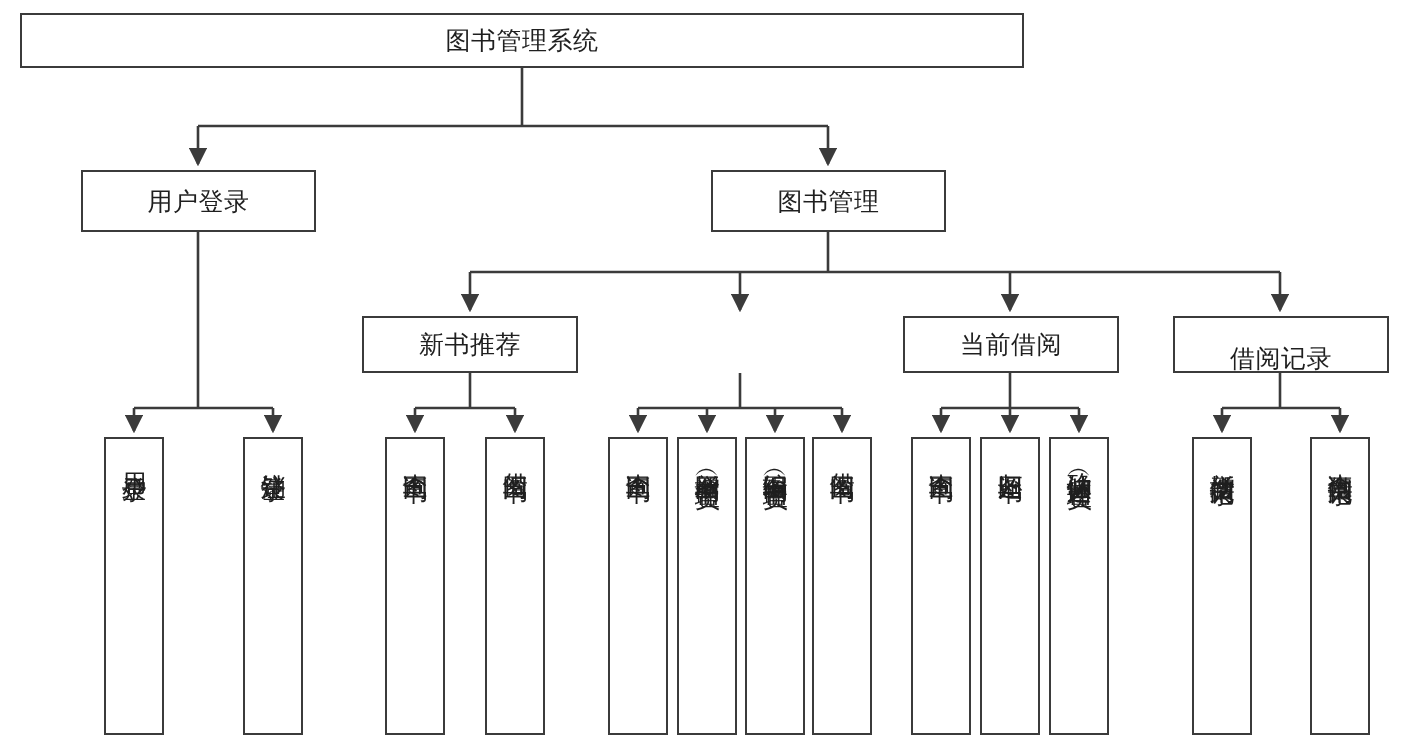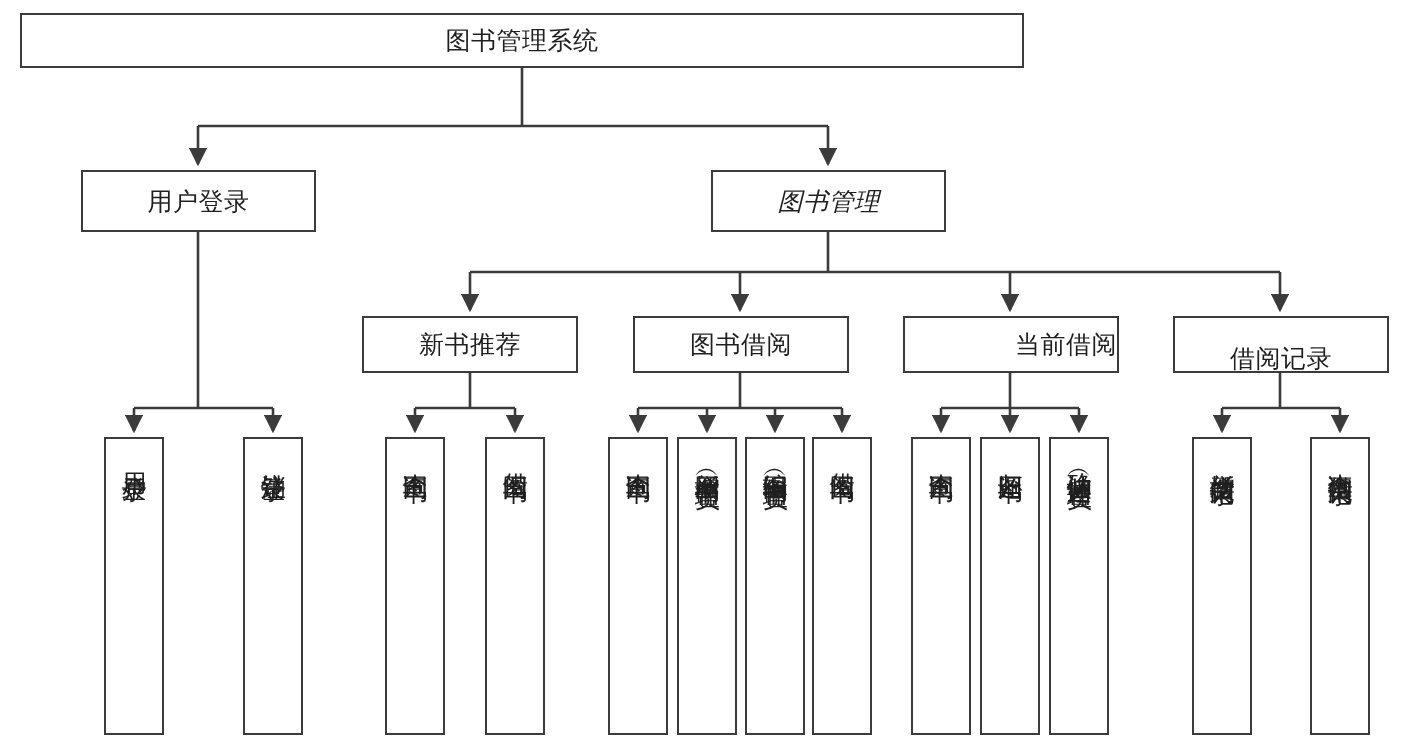--- a/index.html
+++ b/index.html
@@ -114,31 +114,28 @@
     </g>
   </svg>
 
   <div class="node root h" style="left:20px;top:13px;width:1004px;height:55px;">
     <span class="label">图书管理系统</span>
   </div>
 
   <div class="node h" style="left:81px;top:170px;width:235px;height:62px;">
     <span class="label">用户登录</span>
   </div>
-  <div class="node h" style="left:711px;top:170px;width:235px;height:62px;font-style:italic;">
+  <div class="node h" style="left:711px;top:170px;width:235px;height:62px;">
     <span class="label">图书管理</span>
   </div>
 
   <div class="node h" style="left:362px;top:316px;width:216px;height:57px;justify-content:center;">
     <span class="label">新书推荐</span>
   </div>
-  <div class="node h" style="left:633px;top:316px;width:216px;height:57px;">
-    <span class="label">图书借阅</span>
-  </div>
-  <div class="node h" style="left:903px;top:316px;width:216px;height:57px;justify-content:flex-end;">
+  <div class="node h" style="left:903px;top:316px;width:216px;height:57px;">
     <span class="label">当前借阅</span>
   </div>
   <div class="node h" style="left:1173px;top:316px;width:216px;height:57px;align-items:flex-end;">
     <span class="label">借阅记录</span>
   </div>
 
   <div class="node v" style="left:104px;top:437px;width:60px;height:298px;">
     <span class="label">用户登录</span>
   </div>
   <div class="node v" style="left:243px;top:437px;width:60px;height:298px;">

